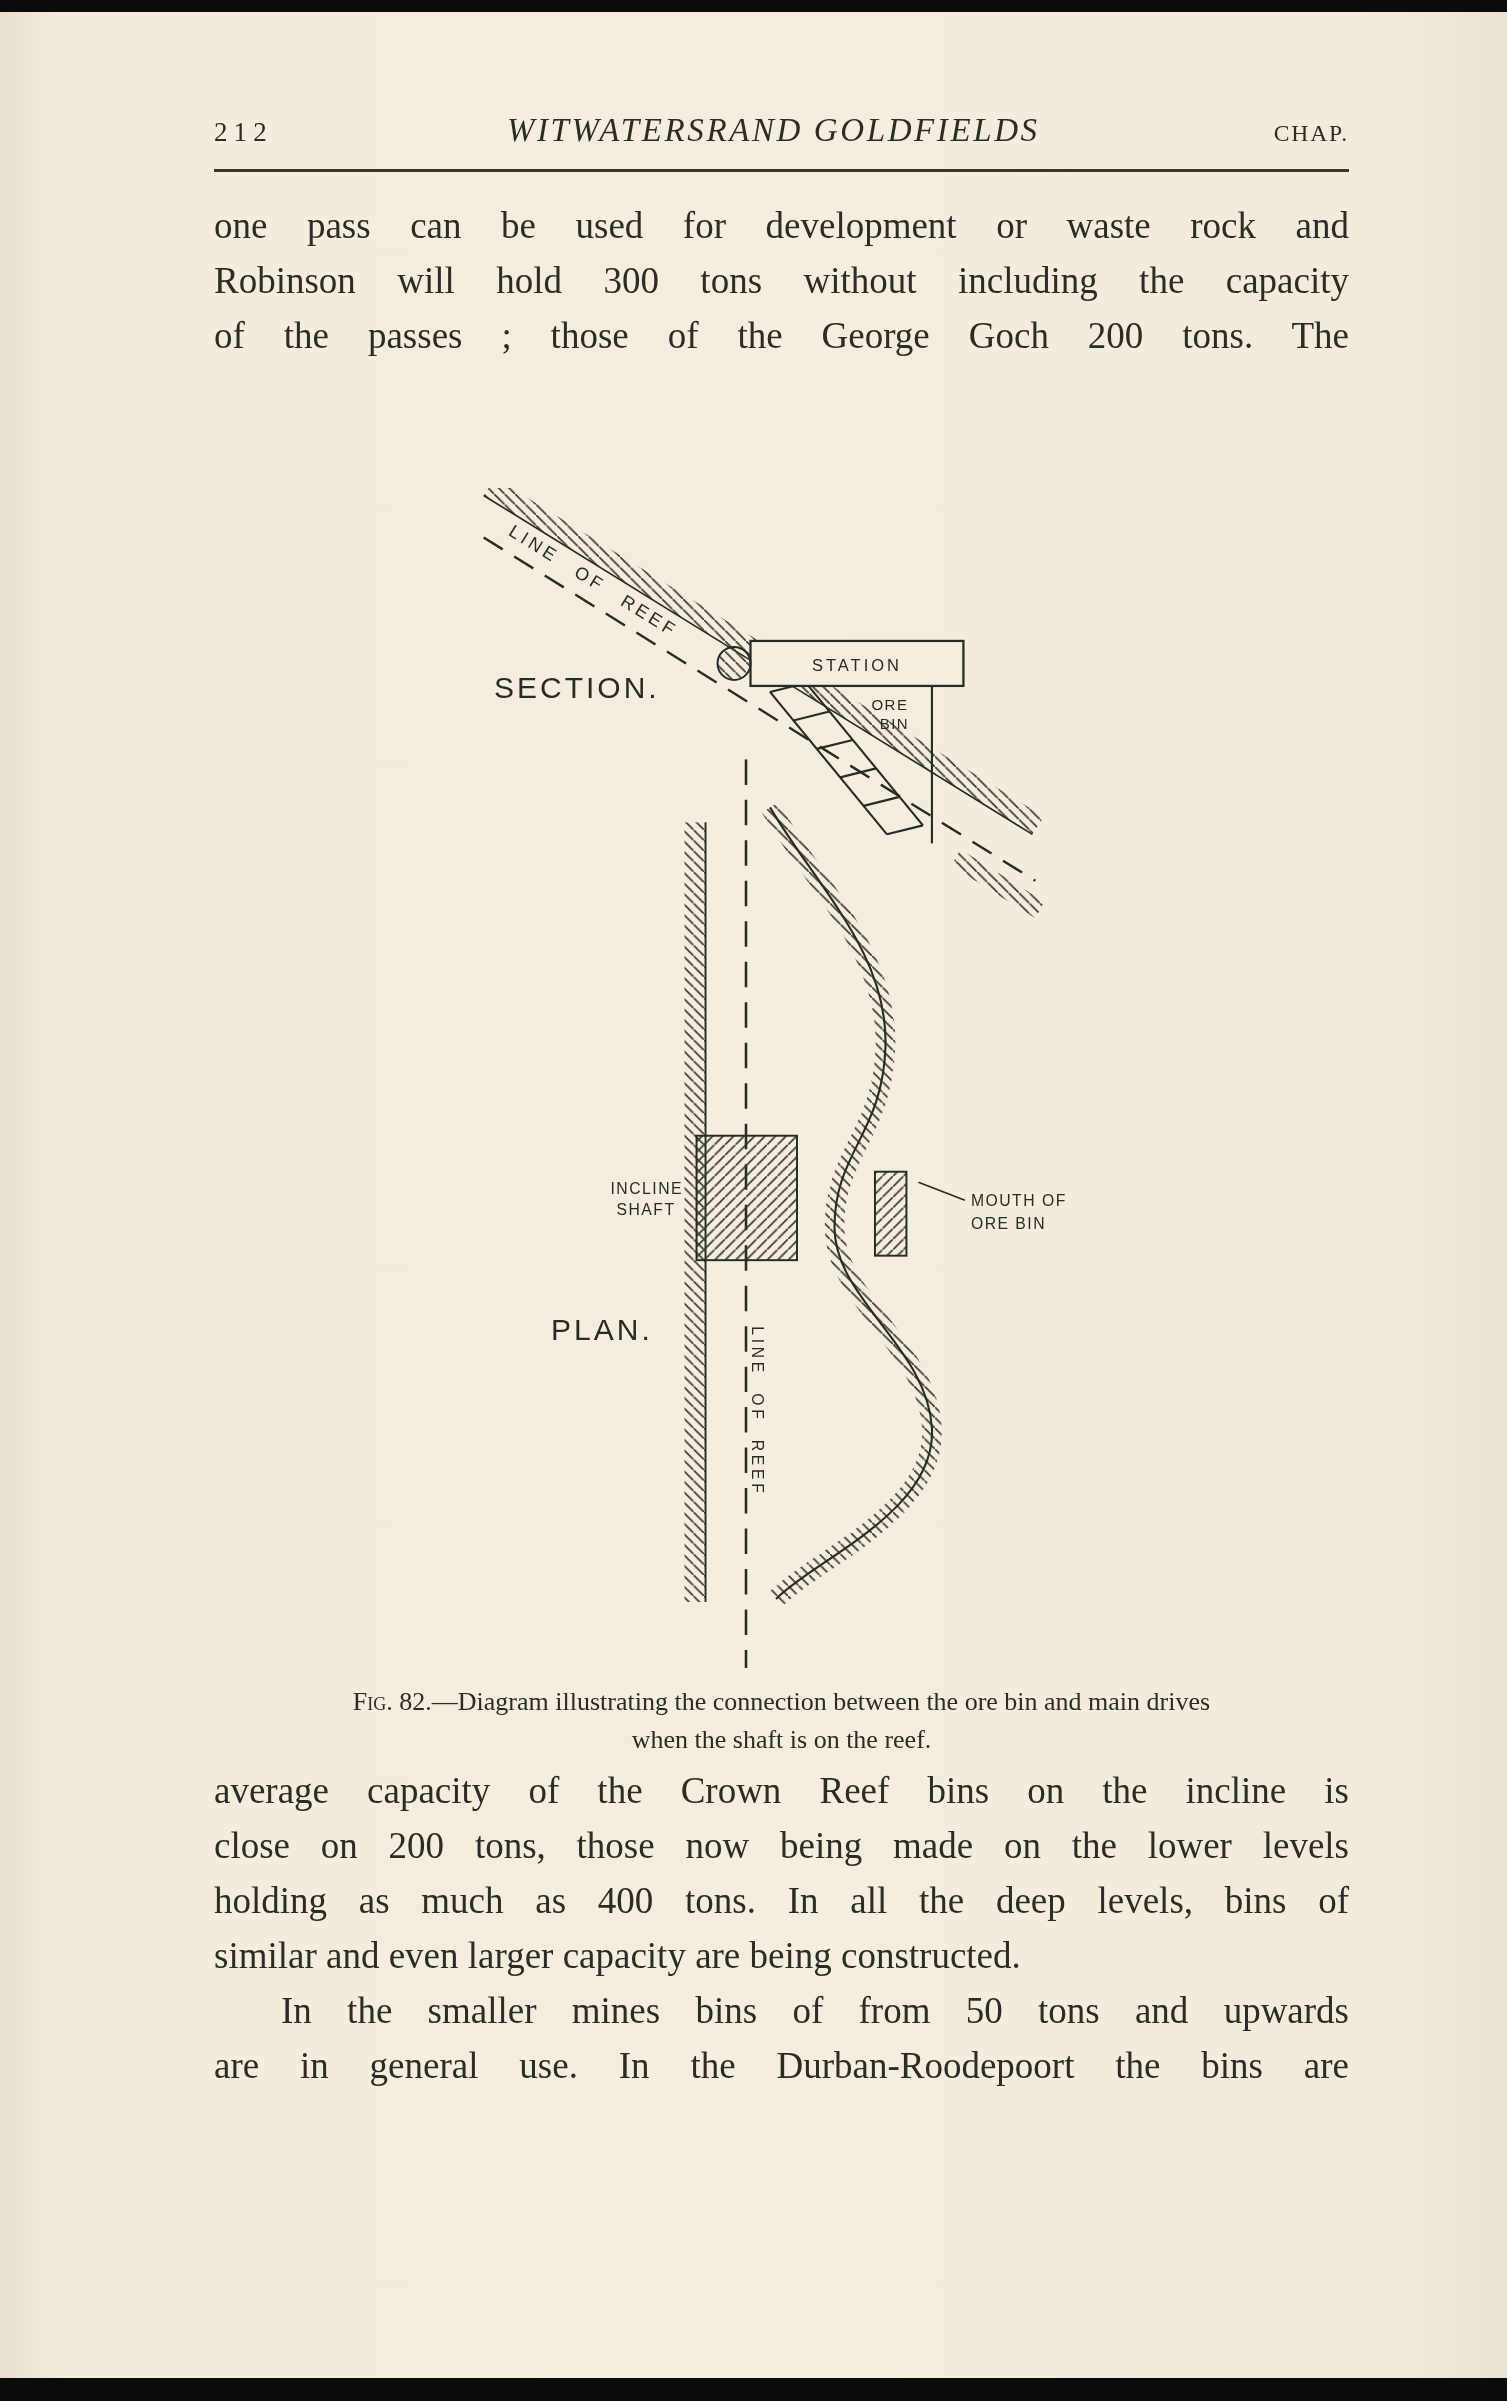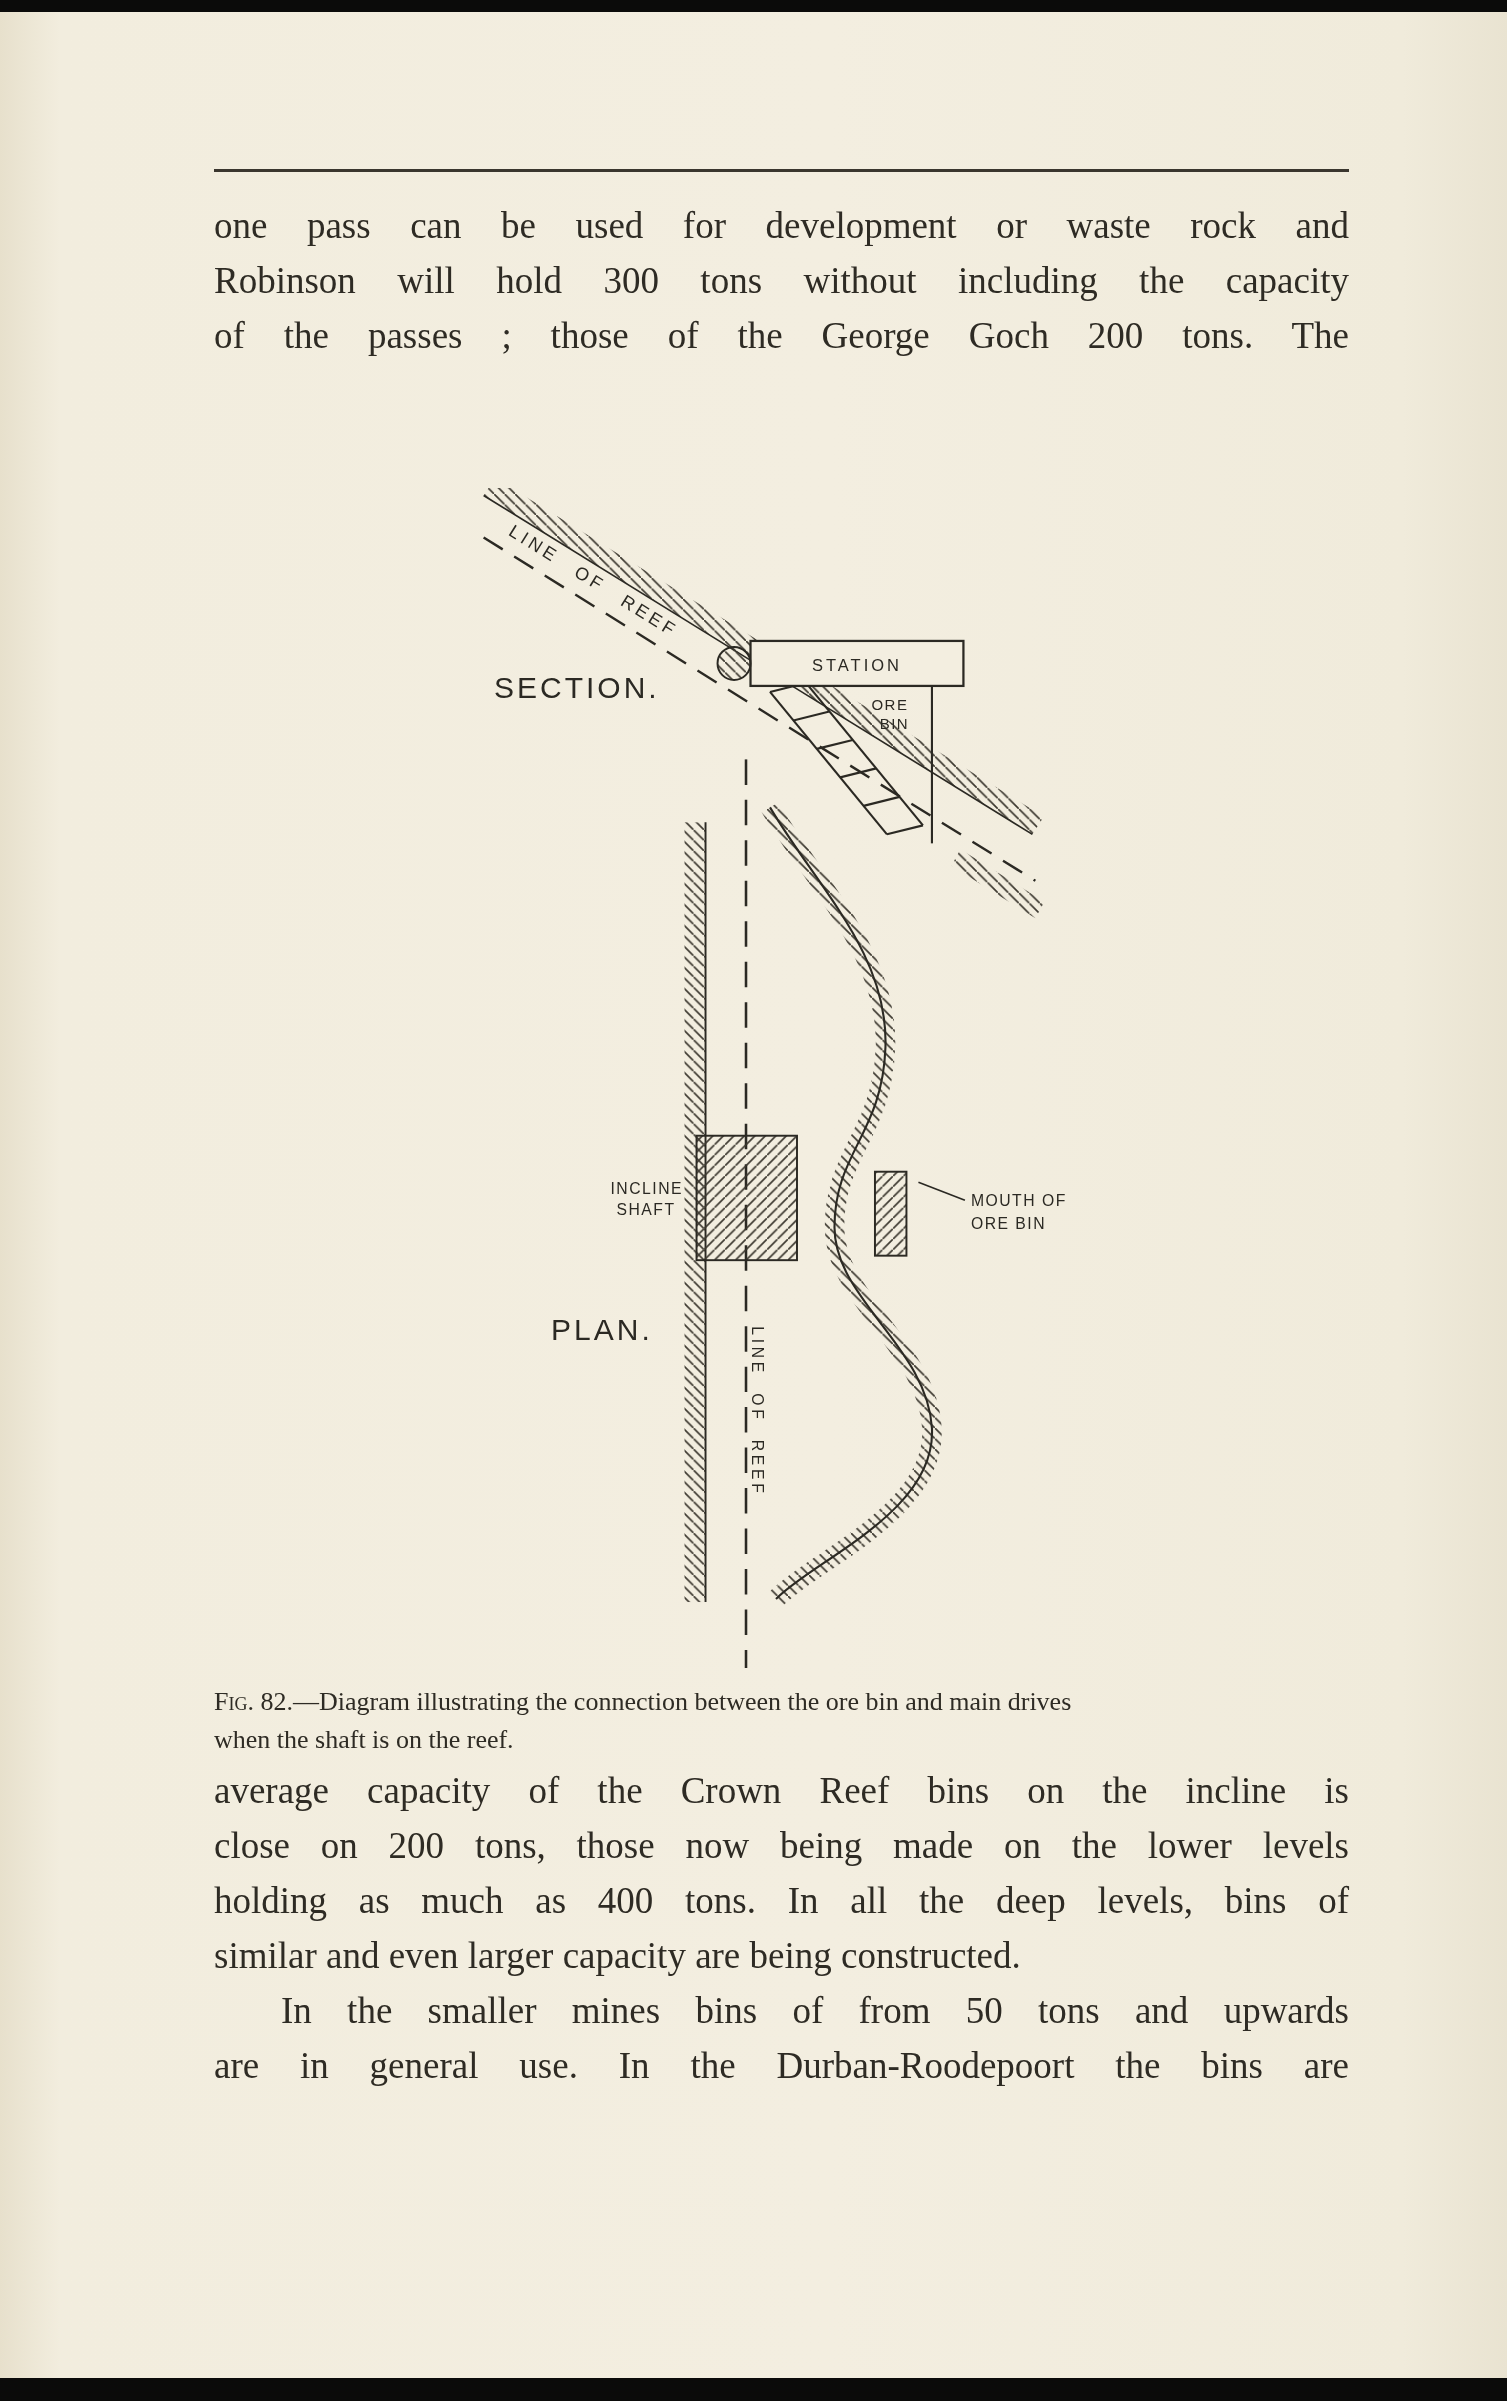--- a/index.html
+++ b/index.html
@@ -36,33 +36,38 @@
   .tb2{top:1763px;}
   .line{white-space:normal;}
   .j{text-align:justify;text-align-last:justify;font-family:Liberation Serif, serif;}
   .indent{text-indent:67px;}
   .it{font-style:italic;}
 
   .figure-svg{position:absolute;left:473px;top:488px;}
 
   .caption{
     position:absolute;left:214px;top:1683px;width:1135px;
-    font-size:26px;line-height:38px;
+    text-align:center;font-size:26px;line-height:38px;
   }
   .fig-label{font-variant:small-caps;}
 
   [data-name]{ -webkit-user-select:none; }
 </style>
 </head>
 <body>
 
 <div class="page" data-name="book-page">
 
   <div class="edge top" data-name="scan-edge-top"></div>
 
+  <div class="header-row" data-name="page-header">
+    <span class="page-num" data-name="page-number">212</span>
+    <span class="running-title" data-name="running-title">WITWATERSRAND GOLDFIELDS</span>
+    <span class="chap" data-name="chapter-label">CHAP.</span>
+  </div>
   <div class="rule" data-name="header-rule"></div>
 
   <div class="textblock tb1" data-name="body-text-upper">
     <div class="line j" data-name="body-line">one pass can be used for development or waste rock and</div>
     <div class="line j" data-name="body-line">Robinson will hold 300 tons without including the capacity</div>
     <div class="line j" data-name="body-line">of the passes ; those of the George Goch 200 tons.  The</div>
   </div>
 
   <svg class="figure-svg" data-name="figure-diagram" width="615" height="1192" viewBox="315 325 410 795" xmlns="http://www.w3.org/2000/svg">
     <defs>

